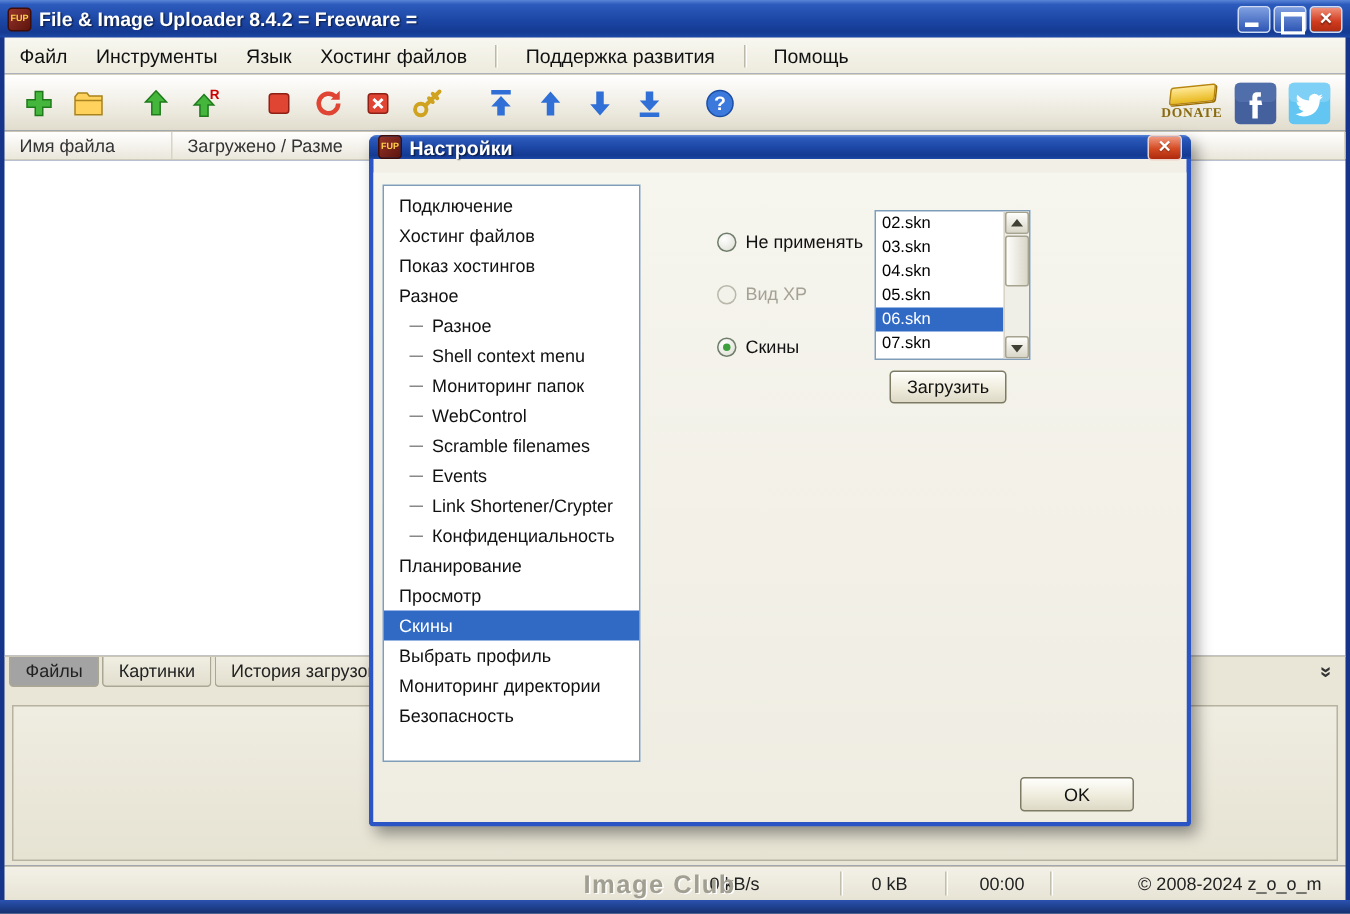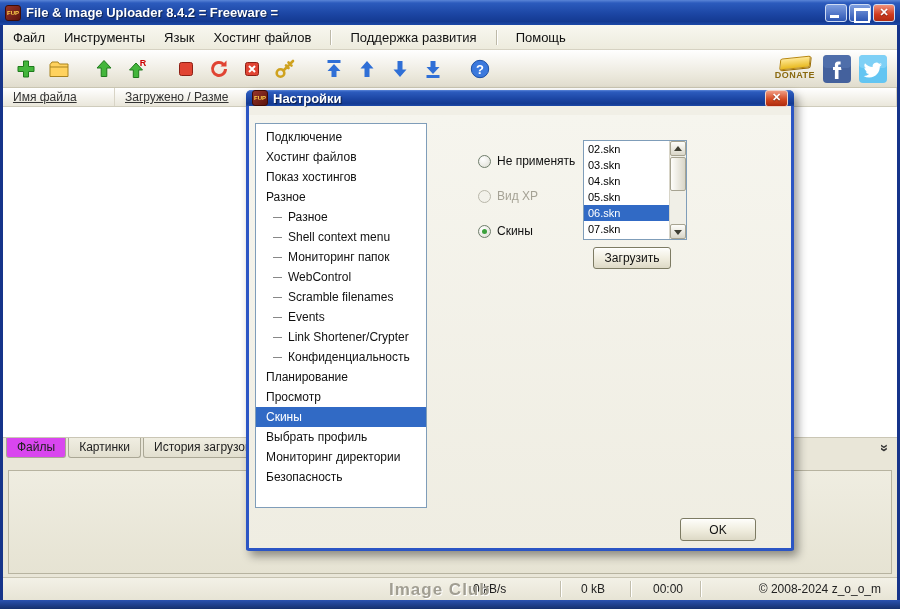--- a/index.html
+++ b/index.html
@@ -30,43 +30,43 @@
     display:flex; align-items:center; padding:6px 10px; gap:19px; font-size:13px; color:#111; }
   .menu-item { cursor:default; white-space:nowrap; }
   .menu-sep { width:1px; height:15px; background:#bdb9a8; box-shadow:1px 0 0 #fff; }
 
   
   .toolbar { position:absolute; left:3px; top:50px; width:894px; height:38px;
     background:linear-gradient(#ffffff,#ebe8dc 70%,#e0dccd); border-bottom:1px solid #c9c5b2;
     display:flex; align-items:center; padding-left:10px; }
   .tbtn { width:26px; height:26px; display:flex; align-items:center; justify-content:center; margin-right:7px; position:relative; cursor:pointer; }
   .g2 { margin-left:12px; } .g3 { margin-left:16px; } .g4 { margin-left:16px; } .g5 { margin-left:14px; }
-  .toolbar-right { margin-left:auto; display:flex; align-items:center; gap:8px; padding-right:10px; }
+  .toolbar-right { margin-left:auto; display:flex; align-items:center; gap:8px; padding-right:10px;font-family:Liberation Serif, serif; }
   .donate { display:flex; flex-direction:column; align-items:center; gap:1px; cursor:pointer; }
   .donate-shape { width:30px; height:12px; background:linear-gradient(#ffe894,#e8b91f);
     border:1px solid #b8860b; border-radius:2px; transform:skewX(-12deg) rotate(-6deg);
     box-shadow:1px 1px 0 #9a6d07; }
   .donate-label { font-size:9px; font-weight:bold; color:#8a6a10; letter-spacing:.5px; }
   .social { display:flex; cursor:pointer; }
 
   
   .colheaders { position:absolute; left:3px; top:88px; width:894px; height:19px;
     background:linear-gradient(#fff,#eae7db); border-bottom:1px solid #cfccbc;
     font-size:12px; color:#333; display:flex; }
-  .colheader { padding:2px 10px 14px; border-right:1px solid #d8d4c6; height:100%; white-space:nowrap; overflow:hidden; cursor:default;text-decoration:underline; }
+  .colheader { padding:2px 10px 14px; border-right:1px solid #d8d4c6; height:100%; white-space:nowrap; overflow:hidden; cursor:default; }
   .c1 { width:112px; } .c2 { flex:1; }
   .mainarea { position:absolute; left:3px; top:107px; width:894px; height:330px; background:#fff; }
 
   
   .tabsrow { position:absolute; left:3px; top:437px; width:894px; height:21px;
     background:#e9e6d8; border-top:1px solid #cac6b5; display:flex; align-items:stretch;
     padding-left:3px; font-size:12px; }
   .tab { border:1px solid #aaa795; border-top:none; background:linear-gradient(#f0eee2,#e2dfcf);
     padding:2px 10px 0; margin-right:2px; border-radius:0 0 3px 3px; color:#222; white-space:nowrap; cursor:pointer; }
-  .tab.active { background:#d946ef; }
+  .tab.active { background:#a3a3a3; }
   .collapse { margin-left:auto; margin-right:8px; align-self:center; color:#333; cursor:pointer; }
   .collapse::before { content:"»"; display:inline-block; transform:rotate(90deg); font-size:14px; font-weight:bold; }
 
   
   .lowerpanel { position:absolute; left:3px; top:458px; width:894px; height:119px; background:#e9e6d8; }
   .lower-inner { position:absolute; left:5px; right:5px; top:12px; bottom:3px;
     border:1px solid #b7b3a0; background:linear-gradient(#efede1,#e6e3d3); }
 
   
   .statusbar { position:absolute; left:3px; top:577px; width:894px; height:23px;

